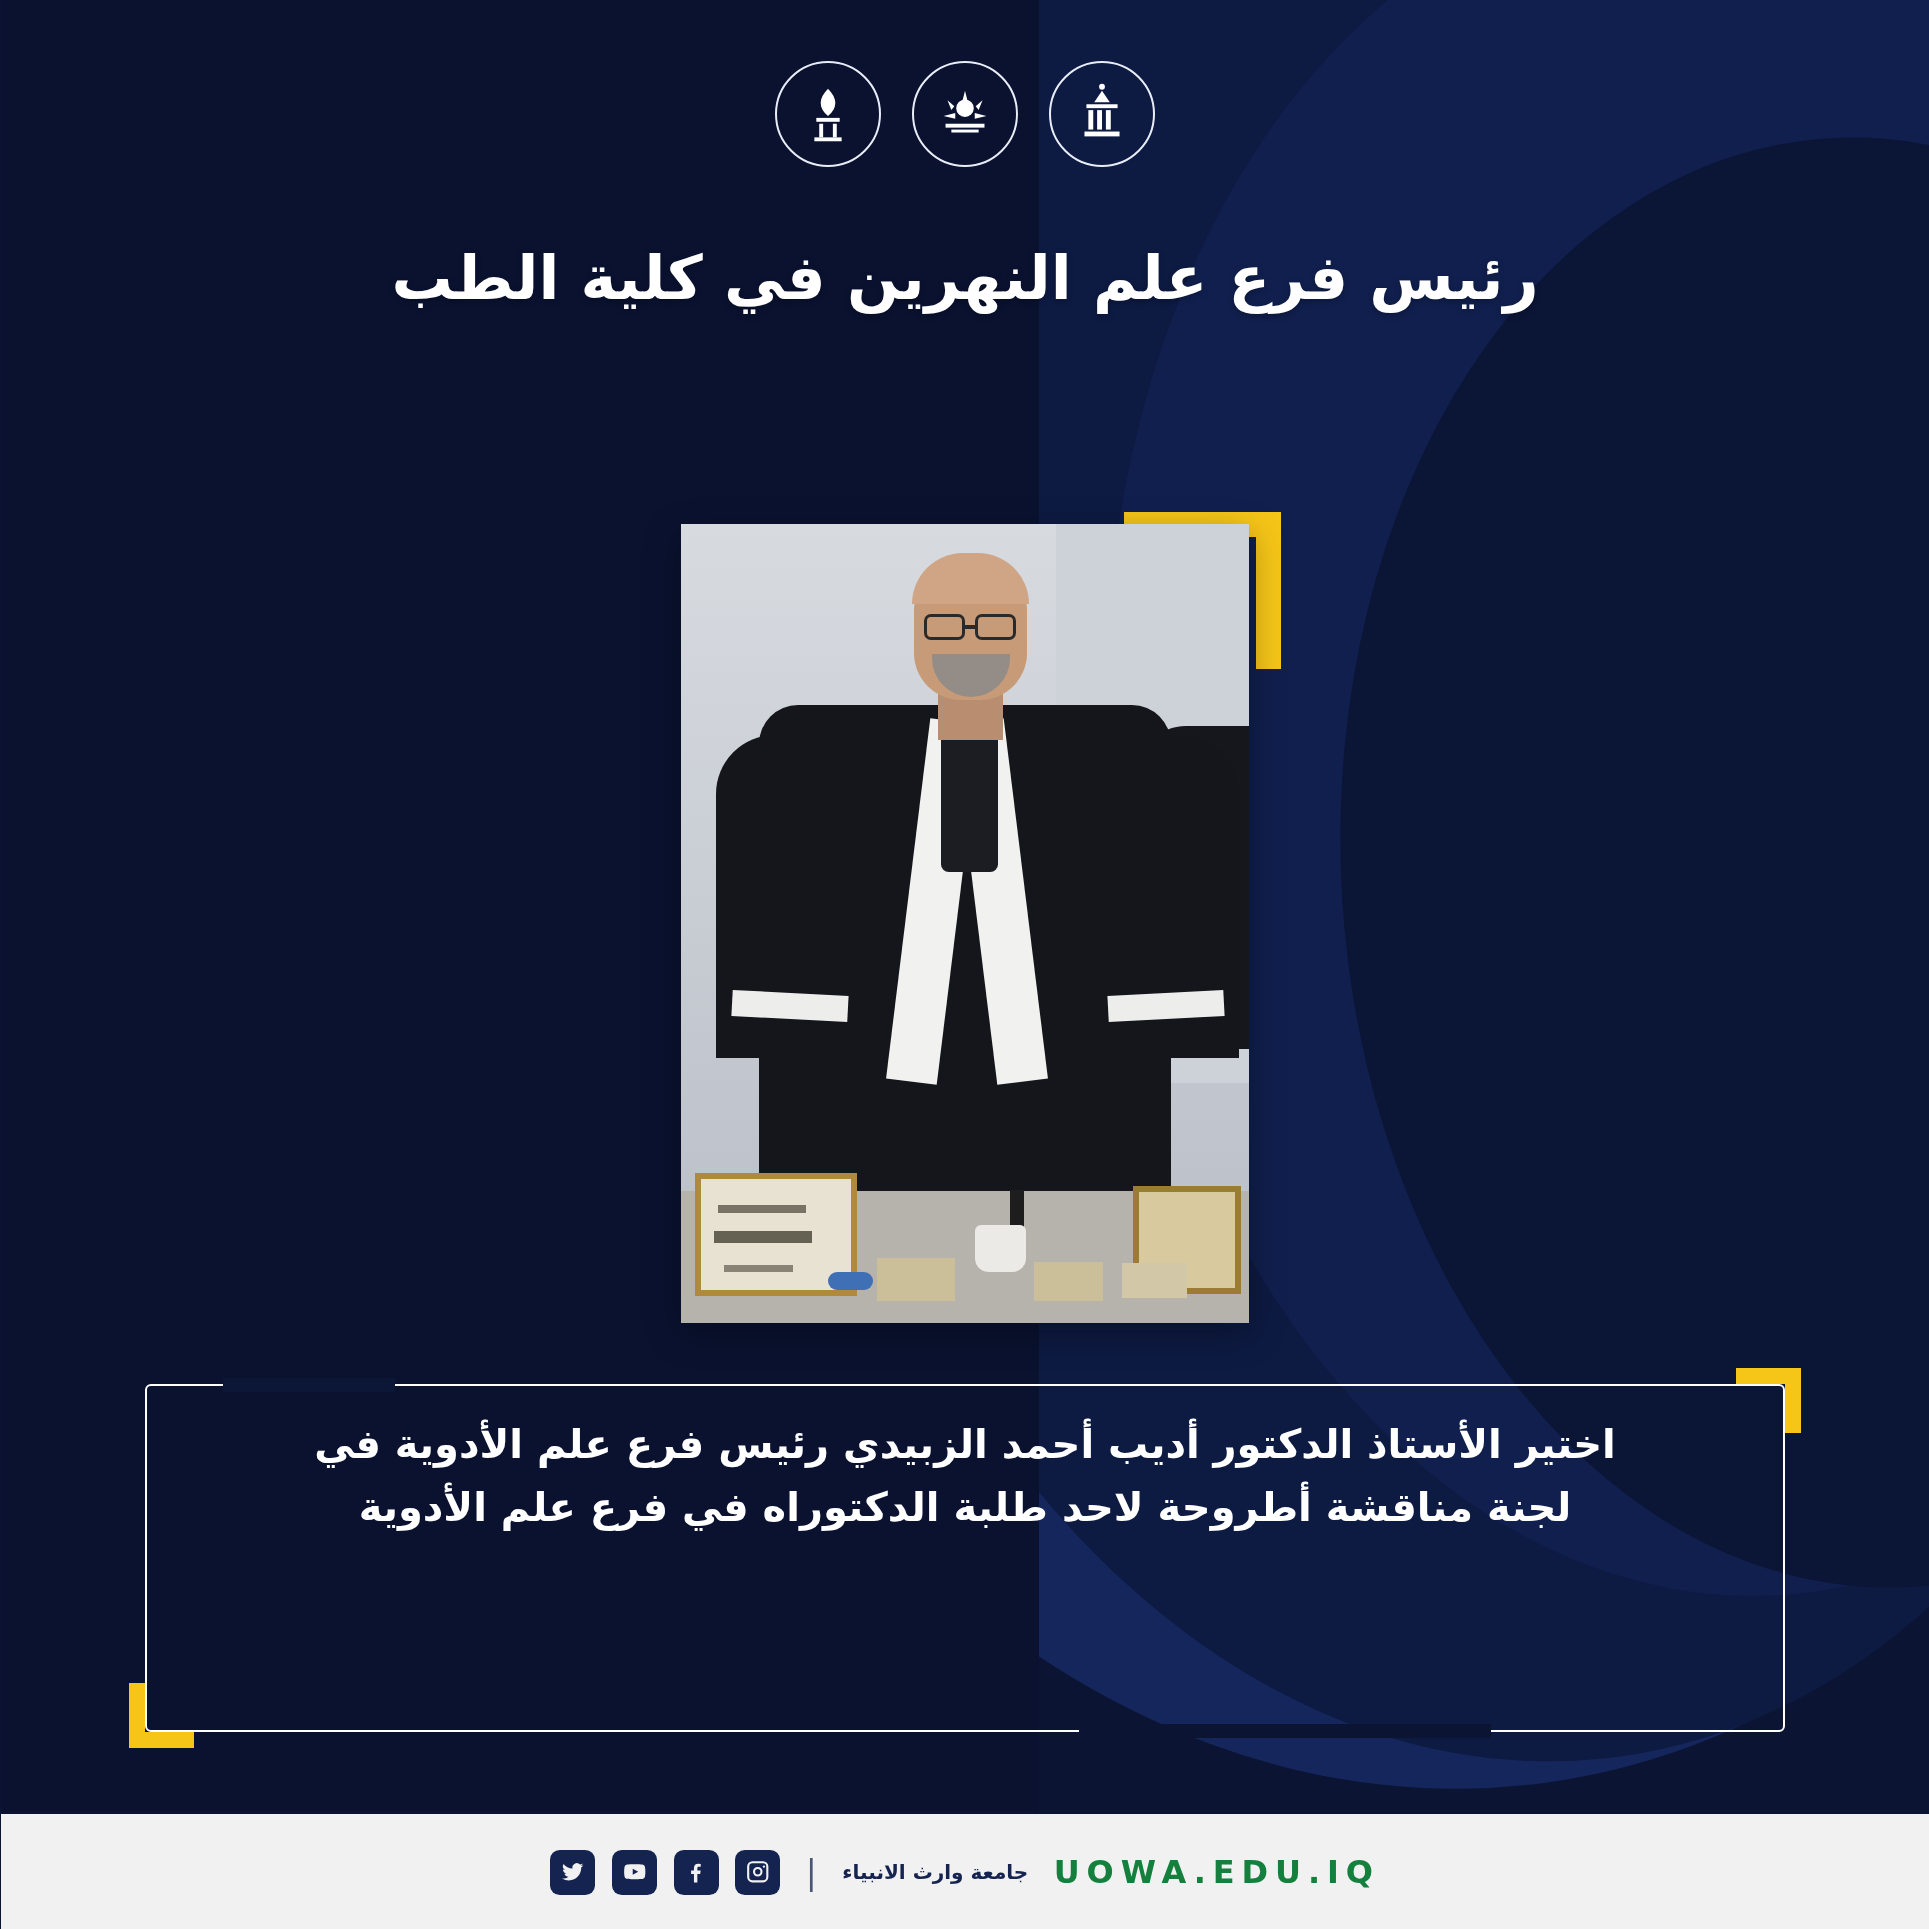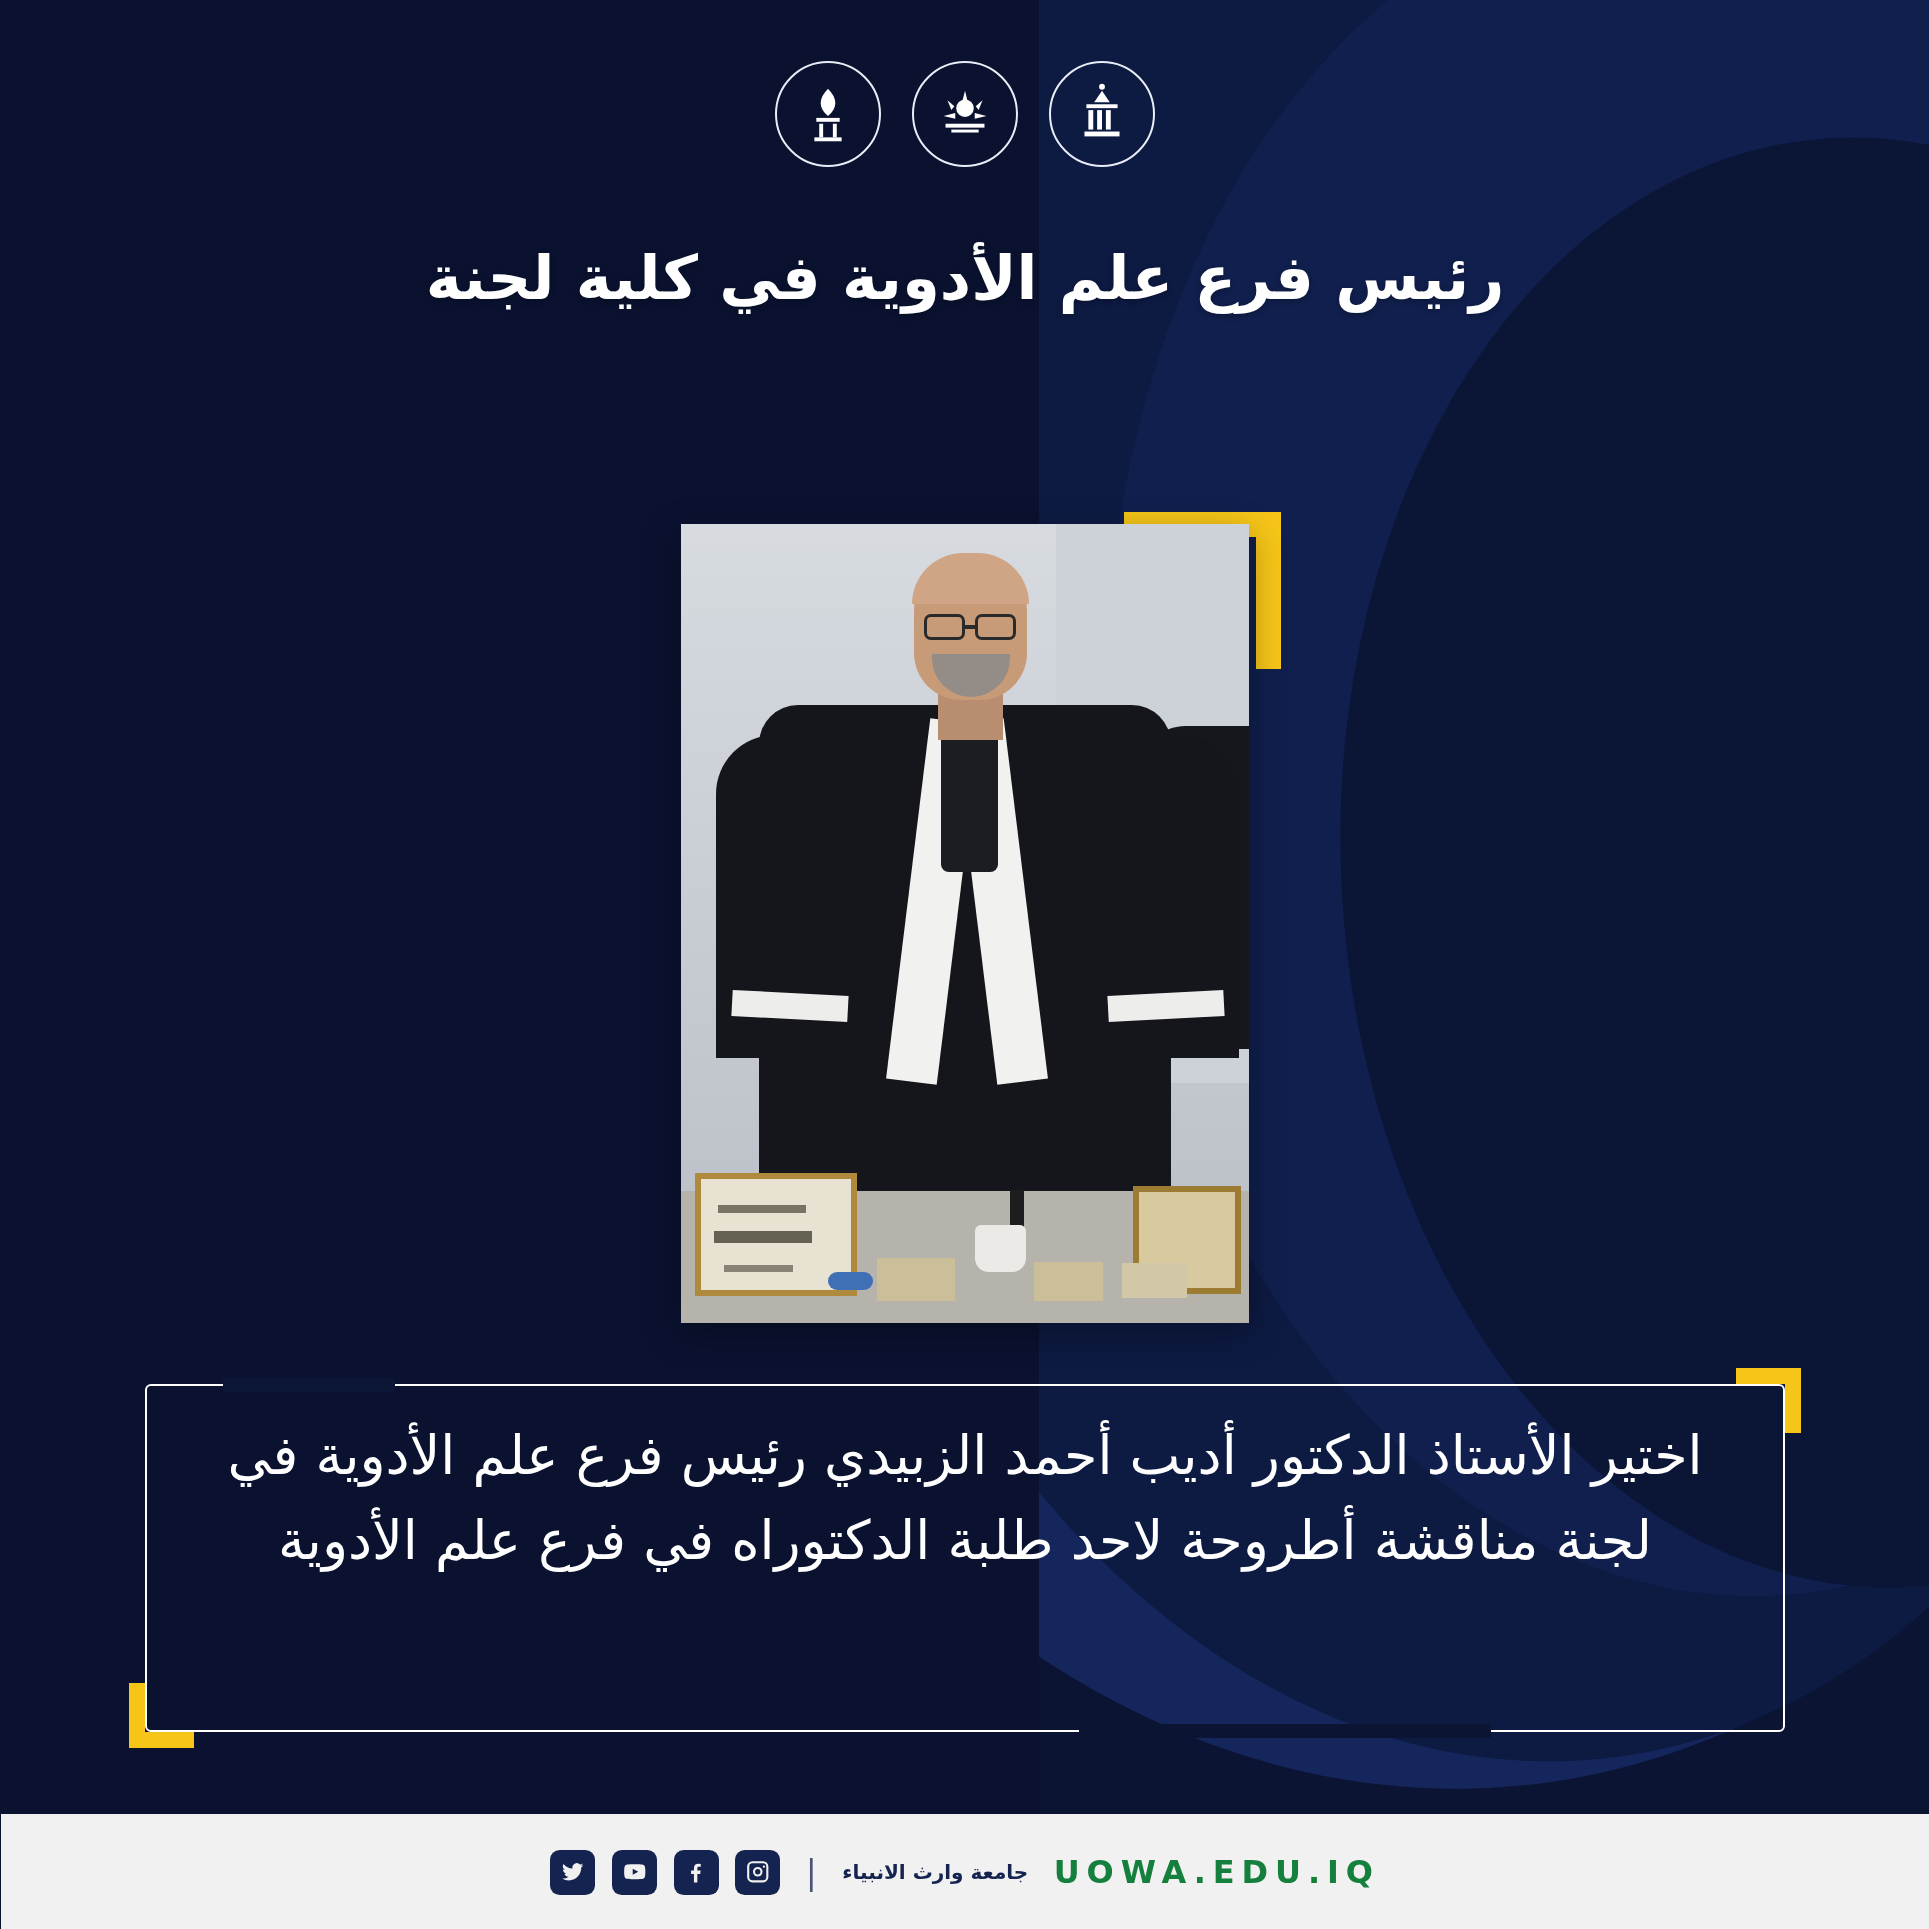--- a/index.html
+++ b/index.html
@@ -193,24 +193,24 @@
     position: absolute;
     bottom: -15.7px; left: -15.7px;
     width: 65px; height: 65px;
     border-bottom: 16.7px solid #f5c518;
     border-left: 16.7px solid #f5c518;
   }
   .card-text {
     position: absolute;
     inset: 29px 51px 19.6px 51px;
     color: #ffffff;
-    font-size: 54px;
+    font-size: 40px;
     line-height: 1.58;
     text-align: center;
-    font-weight: 400;
+    font-weight: 700;
   }
   .card-text .ln { display: block; white-space: nowrap; }
 
   
   .footer {
     position: absolute;
     left: 0; right: 0; bottom: 0;
     height: 116px;
     background: #f1f1f1;
     display: flex;
@@ -297,21 +297,21 @@
           <rect x="26" y="42" width="24" height="4"></rect>
           <rect x="29" y="48" width="4" height="14"></rect>
           <rect x="43" y="48" width="4" height="14"></rect>
           <rect x="24" y="62" width="28" height="4"></rect>
         </g>
       </svg>
     </div>
   </div>
 
   <div class="headline">
-    <span class="ln">رئيس فرع علم الأدوية في كلية لجنة</span>
+    <span class="ln">رئيس فرع علم النهرين في كلية الطب</span>
   </div>
 
   <div class="photo-wrap">
     <div class="photo-accent"></div>
     <div class="photo">
       <div class="ph-bg"></div>
       <div class="ph-wallR"></div>
       <div class="ph-person2"></div>
       <div class="ph-shoulderL"></div>
       <div class="ph-shoulderR"></div>

